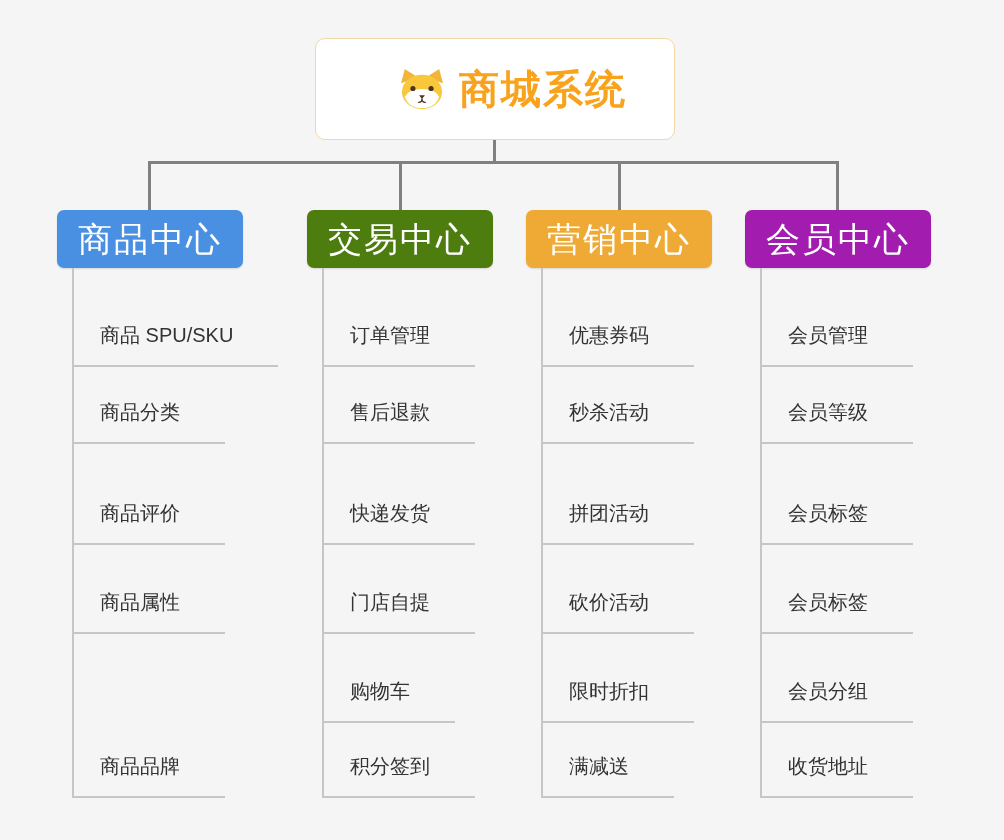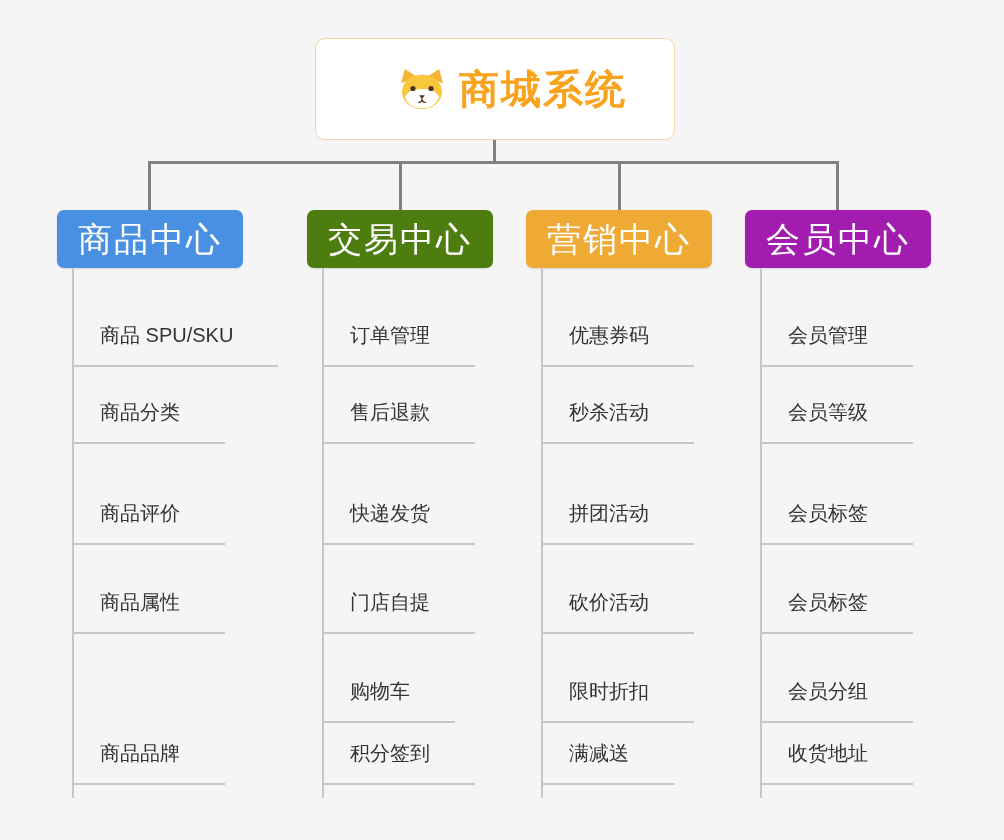--- a/index.html
+++ b/index.html
@@ -41,21 +41,21 @@
   .trunk{
     position:absolute;left:15px;top:58px;width:2px;height:530px;
     background:#c6c6c6;
   }
   .leaf{
     position:absolute;left:15px;height:33px;line-height:30px;
     padding:0 45px 12px 28px;border-bottom:2px solid #c6c6c6;
     font-size:20px;color:#333333;white-space:nowrap;
   }
   .leaf.j0{top:110px}.leaf.j1{top:187px}.leaf.j2{top:288px}
-  .leaf.j3{top:377px}.leaf.j4{top:466px}.leaf.j5{top:528px}
+  .leaf.j3{top:377px}.leaf.j4{top:466px}.leaf.j5{top:541px}
 
   .b0{left:57px}.b1{left:307px}.b2{left:526px}.b3{left:745px}
 </style>
 </head>
 <body>
 
 <div class="canvas">
 
   <div class="root-node">
     <span class="dog">

